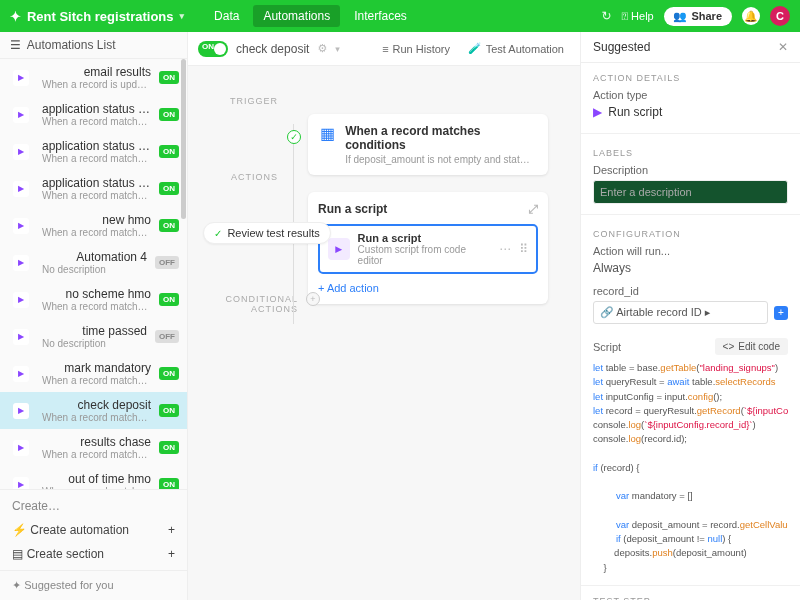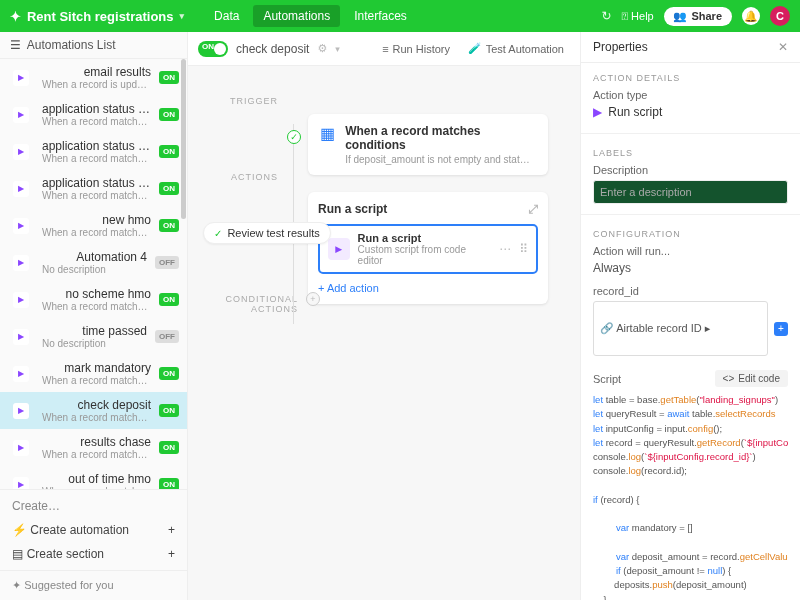--- a/index.html
+++ b/index.html
@@ -67,21 +67,21 @@
 .review-chip { position:absolute; top:190px; left:15px; background:#fff; border:1px solid #eee; border-radius:14px; padding:4px 10px; font-size:11px; display:flex; align-items:center; gap:5px; box-shadow:0 1px 2px rgba(0,0,0,0.05);}
 .review-chip .ck { color:#20c933; font-size:10px;}
 
 
 .panel { width:220px; background:#fff; border-left:1px solid #eee; overflow:hidden; display:flex; flex-direction:column; font-size:12px;}
 .panel-head { padding:8px 12px; border-bottom:1px solid #eee; display:flex; justify-content:space-between; align-items:center;}
 .panel-body { flex:1; overflow:hidden; padding:0; }
 .pgroup-title { font-size:9px; letter-spacing:1px; color:#999; padding:10px 12px 6px; text-transform:uppercase;}
 .plabel { font-size:11px; color:#666; padding:0 12px 4px;}
 .pvalue { font-size:12px; color:#333; padding:0 12px 10px; display:flex; align-items:center; gap:6px;}
-.pselect { margin:0 12px 10px; border:1px solid #ddd; border-radius:3px; padding:20px 6px; font-size:11px; color:#555; display:flex; align-items:center; gap:5px; justify-content:space-between;}
+.pselect { margin:0 12px 10px; border:1px solid #ddd; border-radius:3px; padding:4px 6px; font-size:11px; color:#555; display:flex; align-items:center; gap:5px; justify-content:space-between;}
 .pinput { margin:0 12px 10px; border:1px solid #eee; border-radius:3px; padding:5px 6px; font-size:11px; color:#aaa; background:#14532d;}
 .divider { height:1px; background:#f0f0f0; margin:4px 0;}
 .always { padding:0 12px 10px; font-size:12px; color:#555;}
 .edit-code-btn { background:#f3f3f3; border-radius:3px; padding:3px 8px; font-size:10px; color:#555; cursor:pointer; display:flex; align-items:center; gap:4px;}
 .row-between { display:flex; justify-content:space-between; align-items:center; padding:0 12px 6px;}
 .plus-blue { width:14px; height:14px; background:#2d7ff9; border-radius:3px; color:#fff; display:flex; align-items:center; justify-content:center; font-size:10px; }
 .code { margin:0 12px; background:#fff; font-family: ui-monospace, SFMono-Regular, Menlo, monospace; font-size:9.5px; line-height:1.5; color:#555; white-space:pre; overflow:hidden; }
 .code .kw { color:#2d7ff9; }
 .code .fn { color:#e0811f; }
 .code .str { color:#d14; }
@@ -302,21 +302,21 @@
     </div>
 
     <div class="review-chip">
       <span class="ck">✓</span>
       <span>Review test results</span>
     </div>
   </div>
 
   <div class="panel">
     <div class="panel-head">
-      <span>Properties</span>
+      <span>Suggested</span>
       <span style="color:#999;cursor:pointer;">✕</span>
     </div>
     <div class="panel-body">
       <div class="pgroup-title">ACTION DETAILS</div>
       <div class="plabel">Action type</div>
       <div class="pvalue">
           <span style="color:#8b46ff;">▶</span>
           <span>Run script</span>
         </div>
       <div class="divider"></div>

